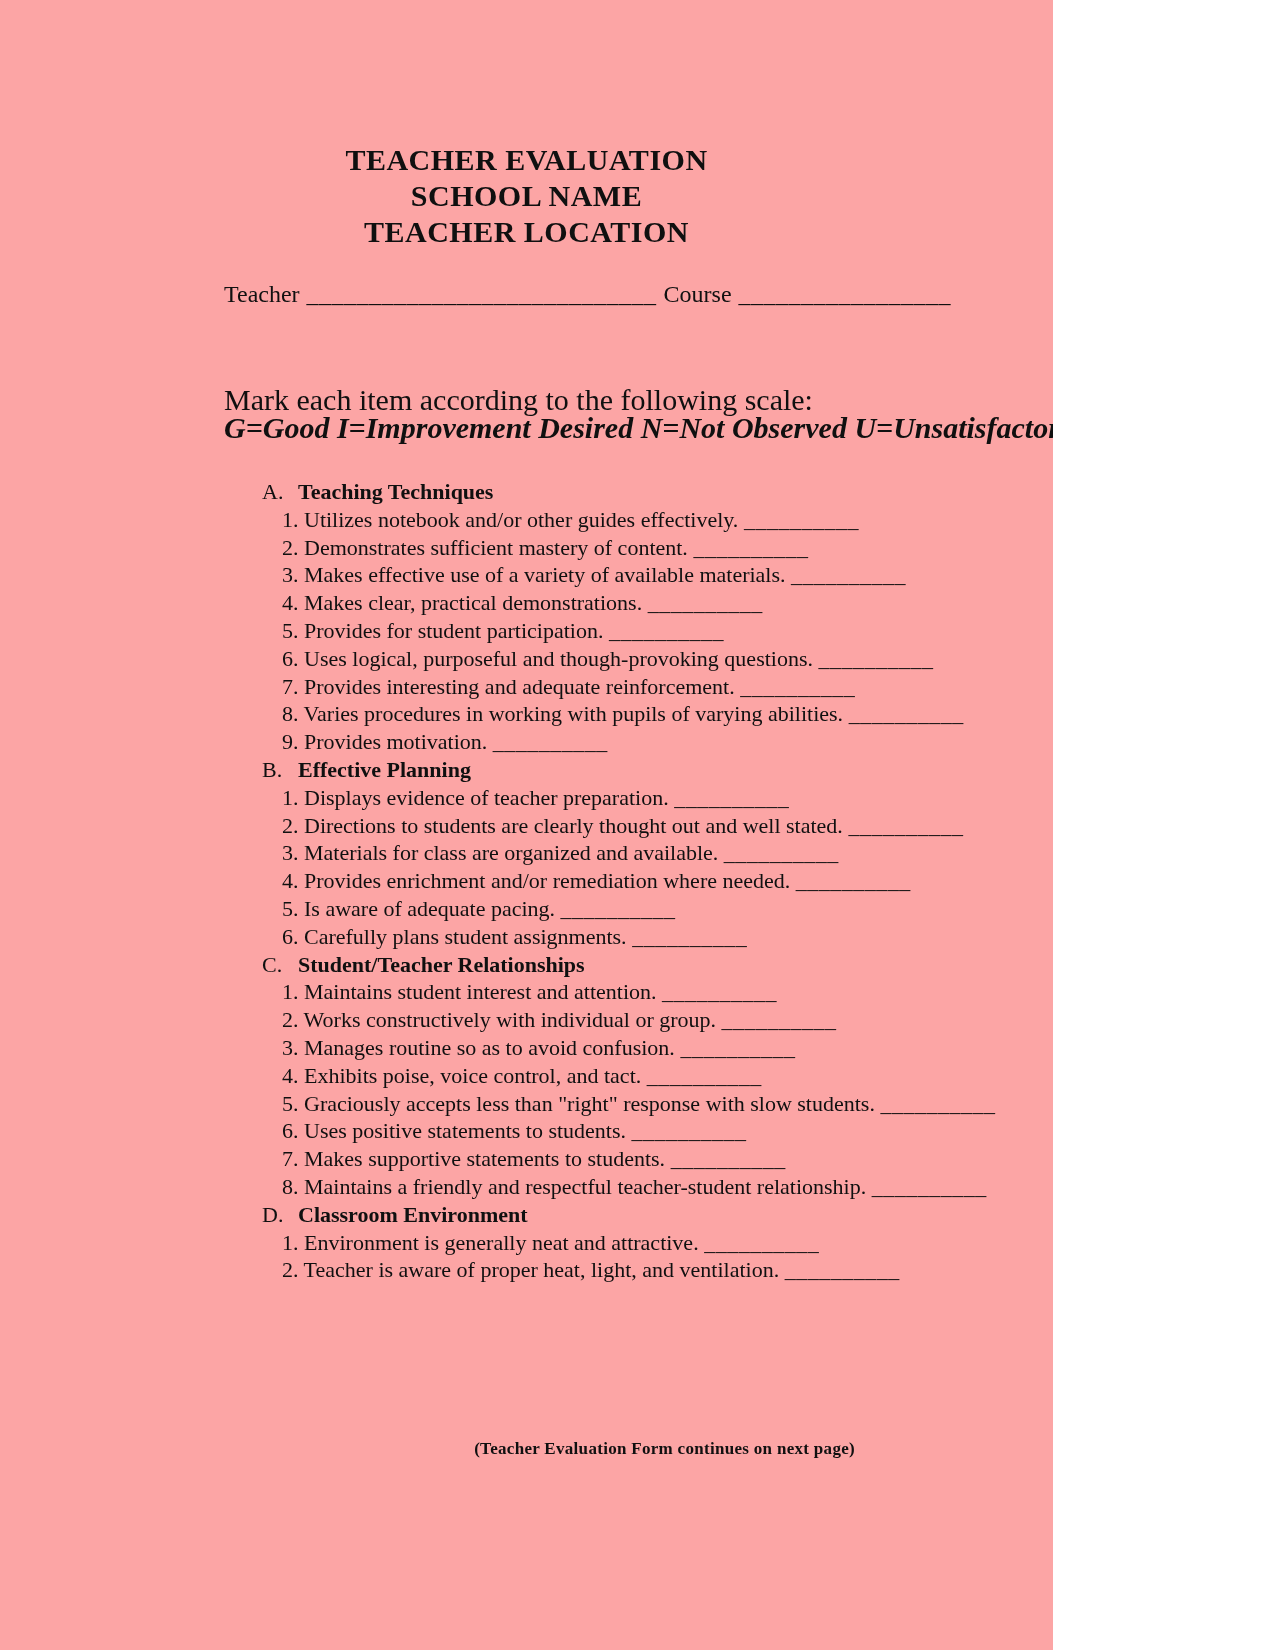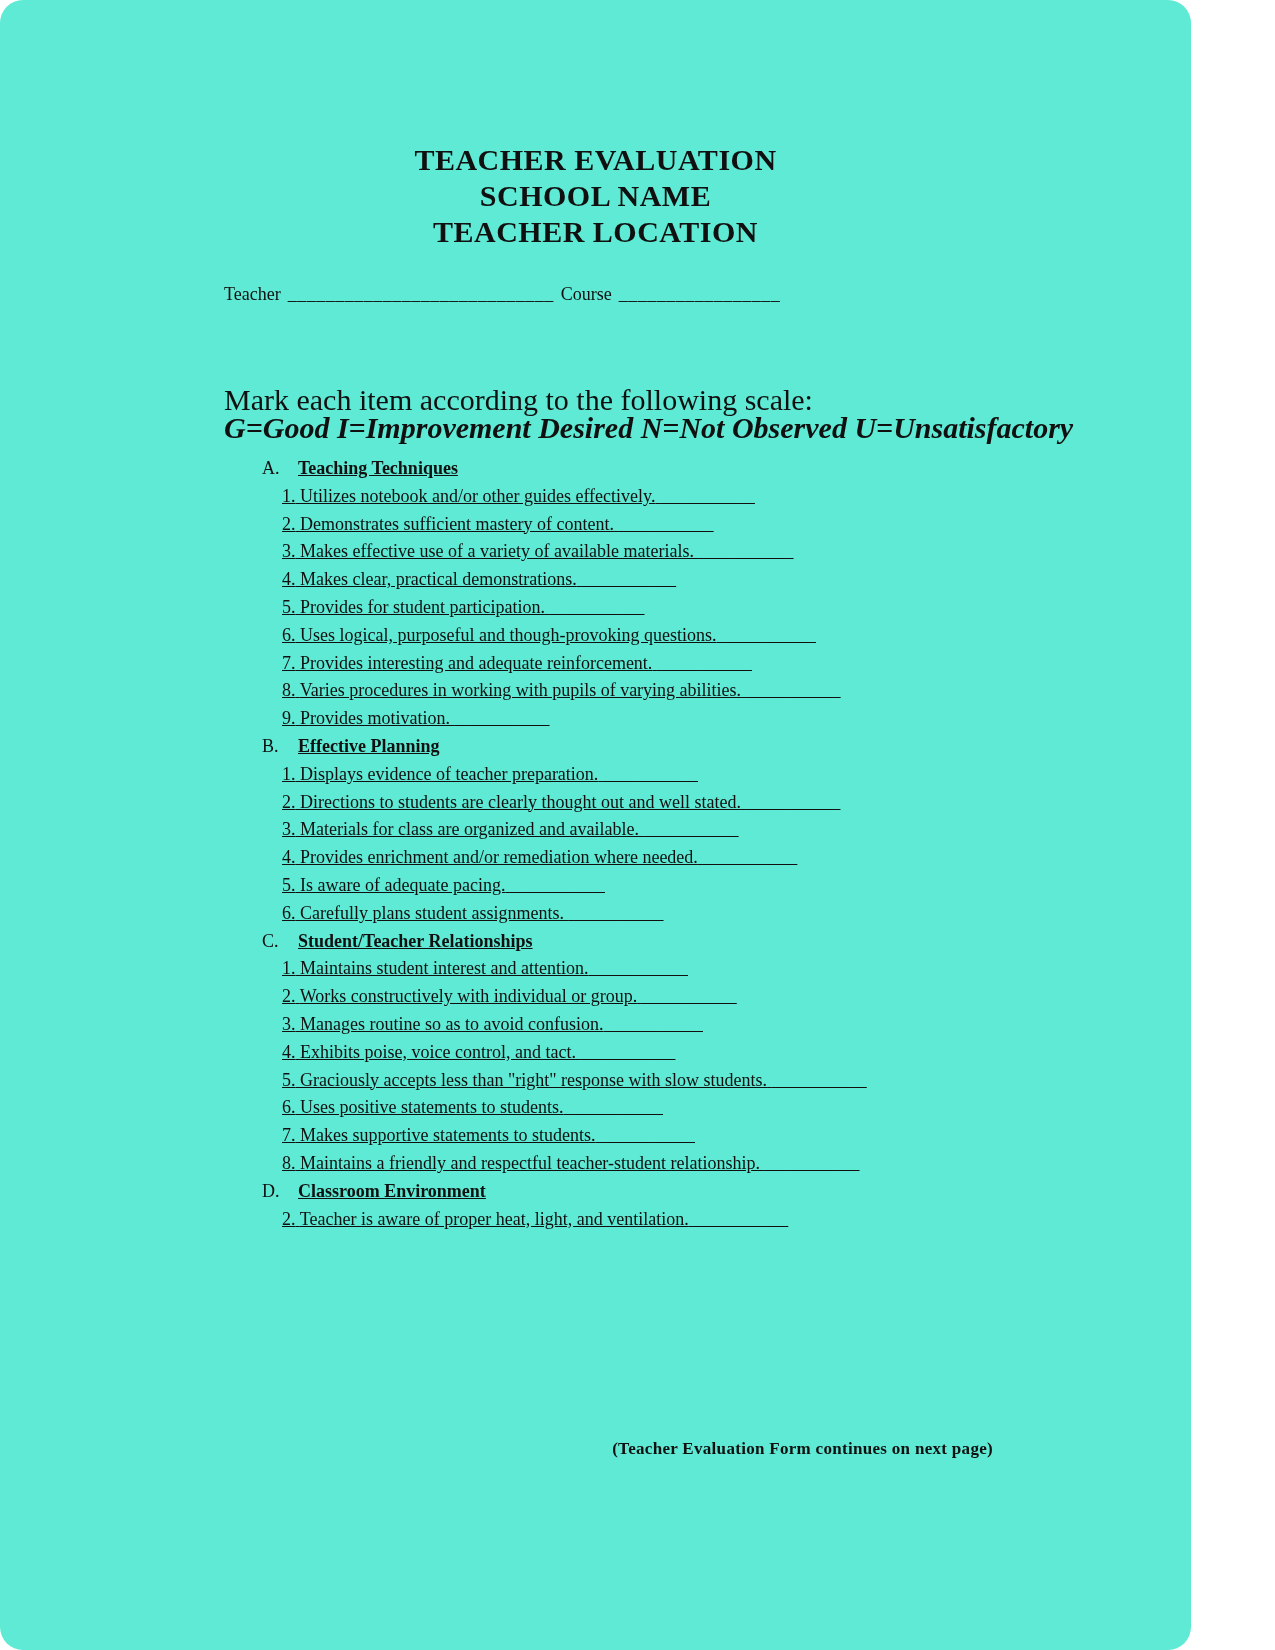--- a/index.html
+++ b/index.html
@@ -4,60 +4,58 @@
 <style>
   * { margin: 0; padding: 0; box-sizing: border-box; }
   html, body {
     width: 1275px; height: 1650px;
     background: #ffffff;
     font-family: "Liberation Serif", "DejaVu Serif", serif;
     color: #101010;
   }
   .page {
     position: relative;
-    width: 1191px; height: 1650px;
-    background: #5eead4;
+    width: 1053px; height: 1650px;
+    background: #fca5a5;
     overflow: hidden;
-    border-radius: 23px;
   }
   .title-block {
     position: absolute;
     top: 142px; left: 0; right: 0;
     text-align: center;
     font-weight: bold;
     font-size: 30px;
     line-height: 36px;
     letter-spacing: 0.5px;
   }
   .fields {
     position: absolute;
     top: 280px; left: 224px; right: 60px;
-    font-size: 18px;
+    font-size: 24px;
     line-height: 28px;
     white-space: nowrap;
     font-family: Liberation Serif, serif;
   }
   .label.gap { margin-right: 7px; }
   .blank { letter-spacing: 0.5px; }
   .blank.gap-after { margin-right: 7px; }
   .instructions {
     position: absolute;
     top: 386px; left: 224px; right: 60px;
     font-size: 30px;
     line-height: 28px;
     white-space: nowrap;
   }
   .scale-line { font-weight: bold; font-style: italic; }
   .sections {
     position: absolute;
-    top: 455px; left: 262px; right: 40px;
-    font-size: 18px;
+    top: 478px; left: 262px; right: 40px;
+    font-size: 22px;
     line-height: 27.8px;
     white-space: nowrap;
-    text-decoration: underline;
   }
   .section-letter {
     display: inline-block;
     width: 36px;
   }
   .section-title { font-weight: bold; }
   .item { margin-left: 20px; }
   .item-blank { letter-spacing: 0.5px; }
   .footer-note {
     position: absolute;
@@ -112,18 +110,19 @@
       <div class="section-header"><span class="section-letter">C.</span><span class="section-title">Student/Teacher Relationships</span></div>
       <div class="item"><span class="item-num">1.</span> <span class="item-text">Maintains student interest and attention.</span> <span class="item-blank">__________</span></div>
       <div class="item"><span class="item-num">2.</span> <span class="item-text">Works constructively with individual or group.</span> <span class="item-blank">__________</span></div>
       <div class="item"><span class="item-num">3.</span> <span class="item-text">Manages routine so as to avoid confusion.</span> <span class="item-blank">__________</span></div>
       <div class="item"><span class="item-num">4.</span> <span class="item-text">Exhibits poise, voice control, and tact.</span> <span class="item-blank">__________</span></div>
       <div class="item"><span class="item-num">5.</span> <span class="item-text">Graciously accepts less than "right" response with slow students.</span> <span class="item-blank">__________</span></div>
       <div class="item"><span class="item-num">6.</span> <span class="item-text">Uses positive statements to students.</span> <span class="item-blank">__________</span></div>
       <div class="item"><span class="item-num">7.</span> <span class="item-text">Makes supportive statements to students.</span> <span class="item-blank">__________</span></div>
       <div class="item"><span class="item-num">8.</span> <span class="item-text">Maintains a friendly and respectful teacher-student relationship.</span> <span class="item-blank">__________</span></div>
       <div class="section-header"><span class="section-letter">D.</span><span class="section-title">Classroom Environment</span></div>
+      <div class="item"><span class="item-num">1.</span> <span class="item-text">Environment is generally neat and attractive.</span> <span class="item-blank">__________</span></div>
       <div class="item"><span class="item-num">2.</span> <span class="item-text">Teacher is aware of proper heat, light, and ventilation.</span> <span class="item-blank">__________</span></div>
     </div>
 
   <div class="footer-note">(Teacher Evaluation Form continues on next page)</div>
 
 </div>
 
 </body></html>

